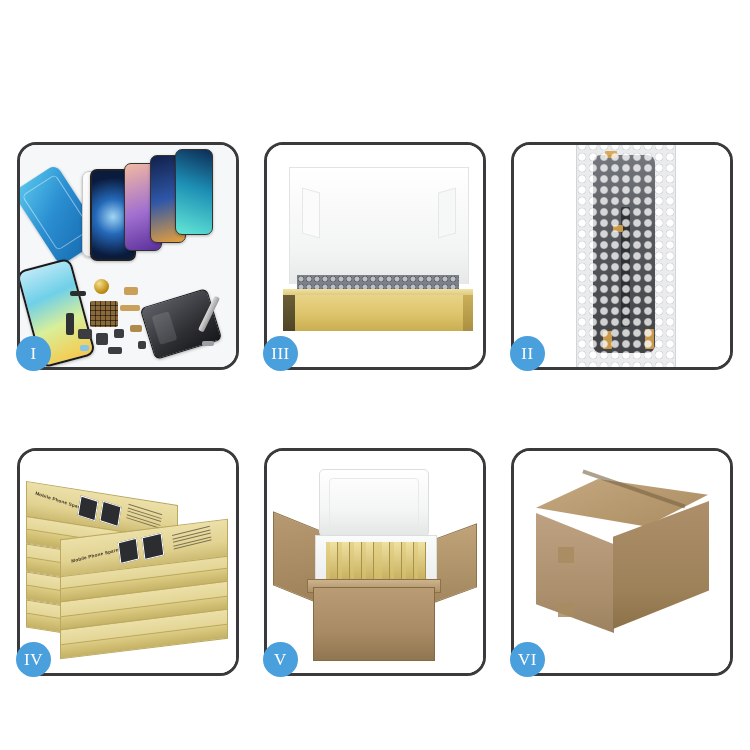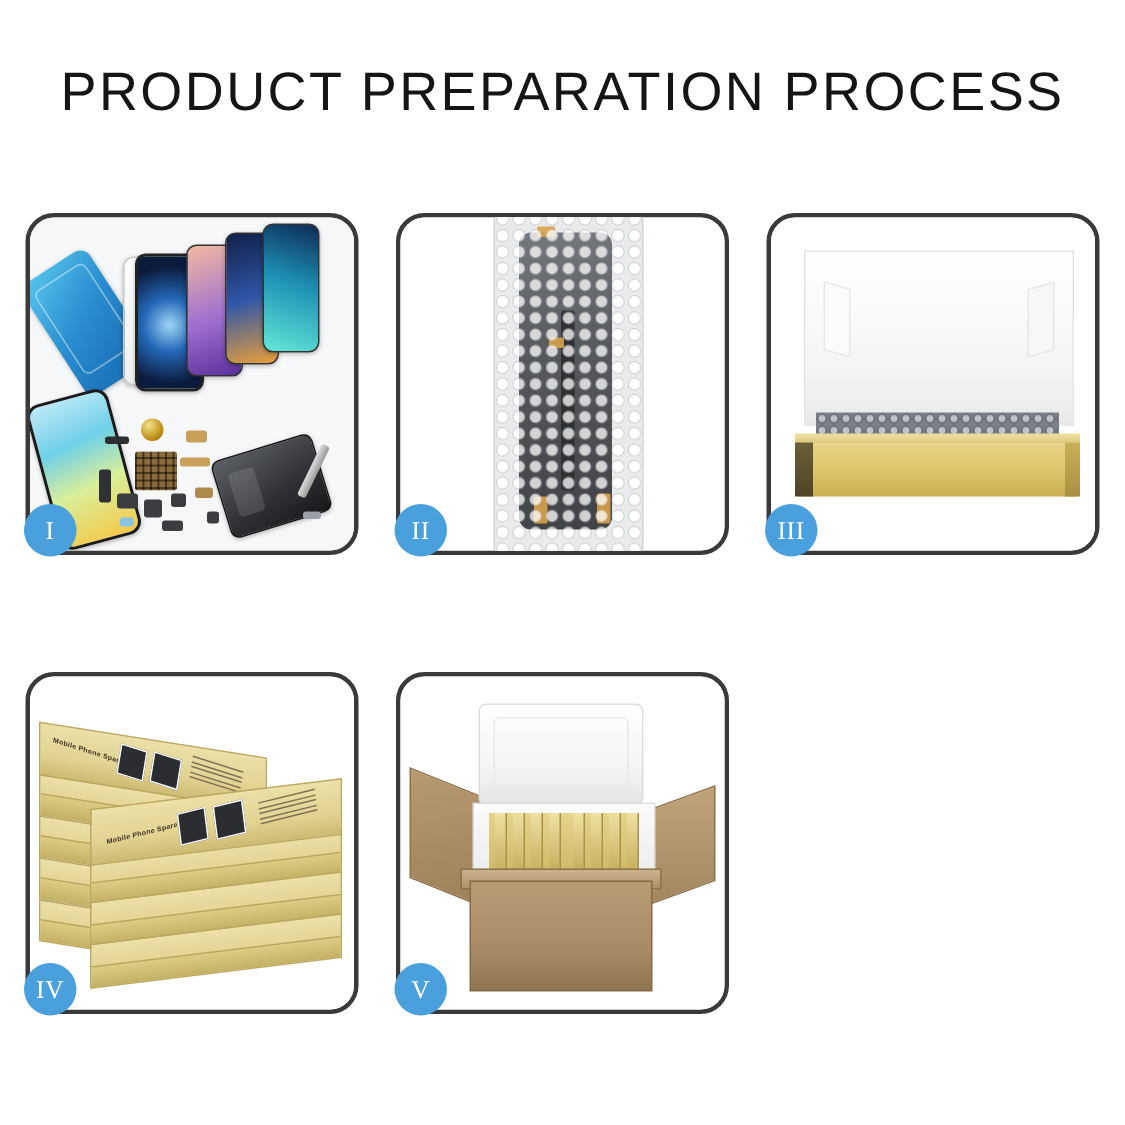--- a/index.html
+++ b/index.html
@@ -368,21 +368,20 @@
     background: rgba(120,98,66,.6); transform: rotate(19deg);
   }
   .c6-tape{ position:absolute; background:#a98b60; opacity:.85; }
   .c6-tape.t1{ left:44px; top:96px; width:16px; height:16px; }
   .c6-tape.t2{ left:44px; top:152px; width:16px; height:14px; }
 </style>
 </head>
 <body>
 
 <div class="header">
-  <h1 class="title">PRODUCT PREPARATION PROCESS</h1>
 </div>
 
 <div class="grid">
 
   <div class="panel">
     <div class="panel-inner p1">
       <div class="phone ph-adhesive"></div>
       <div class="phone ph-glass"></div>
       <div class="phone ph-screen-a"></div>
       <div class="phone ph-screen-b"></div>
@@ -403,48 +402,48 @@
       <div class="bit b9"></div>
       <div class="bit b10"></div>
       <div class="bit b11"></div>
       <div class="bit b12"></div>
       <div class="screwdriver"></div>
     </div>
     <div class="badge">I</div>
   </div>
 
   <div class="panel">
-    <div class="panel-inner p2">
-      <div class="bag">
-        <div class="bag-item"></div>
-        <div class="flex-strip"></div>
-        <div class="tape t1"></div>
-        <div class="tape t2"></div>
-        <div class="tape t3"></div>
-        <div class="tape t4"></div>
-        <div class="bag-overlay"></div>
-      </div>
-    </div>
-    <div class="badge">II</div>
-  </div>
-
-  <div class="panel">
     <div class="panel-inner p3">
       <div class="box3-lid">
         <div class="box3-lid-flapL"></div>
         <div class="box3-lid-flapR"></div>
       </div>
       <div class="box3-foam"></div>
       <div class="box3-top-rim"></div>
       <div class="box3-front">
         <div class="box3-front-edgeL"></div>
         <div class="box3-front-edgeR"></div>
       </div>
     </div>
     <div class="badge">III</div>
+  </div>
+
+  <div class="panel">
+    <div class="panel-inner p2">
+      <div class="bag">
+        <div class="bag-item"></div>
+        <div class="flex-strip"></div>
+        <div class="tape t1"></div>
+        <div class="tape t2"></div>
+        <div class="tape t3"></div>
+        <div class="tape t4"></div>
+        <div class="bag-overlay"></div>
+      </div>
+    </div>
+    <div class="badge">II</div>
   </div>
 
   <div class="panel">
     <div class="panel-inner p4">
       <div class="stack">
 
         <div class="sbox" style="left:0px; top:58px; width:118px; height:26px; transform: skewY(9deg);">
             <div class="side"></div>
           </div>
         <div class="sbox" style="left:0px; top:86px; width:118px; height:26px; transform: skewY(9deg);">
@@ -513,14 +512,25 @@
           <span style="left:80px;"></span>
             <span style="left:92px;"></span>
         </div>
       </div>
       <div class="c5-rim"></div>
       <div class="c5-front"></div>
     </div>
     <div class="badge">V</div>
   </div>
 
+  <div class="panel">
+    <div class="panel-inner p6">
+      <div class="c6-top"></div>
+      <div class="c6-left"></div>
+      <div class="c6-right"></div>
+      <div class="c6-seam"></div>
+      <div class="c6-tape t1"></div>
+      <div class="c6-tape t2"></div>
+    </div>
+    <div class="badge">VI</div>
+  </div>
 
 </div>
 
 </body></html>

